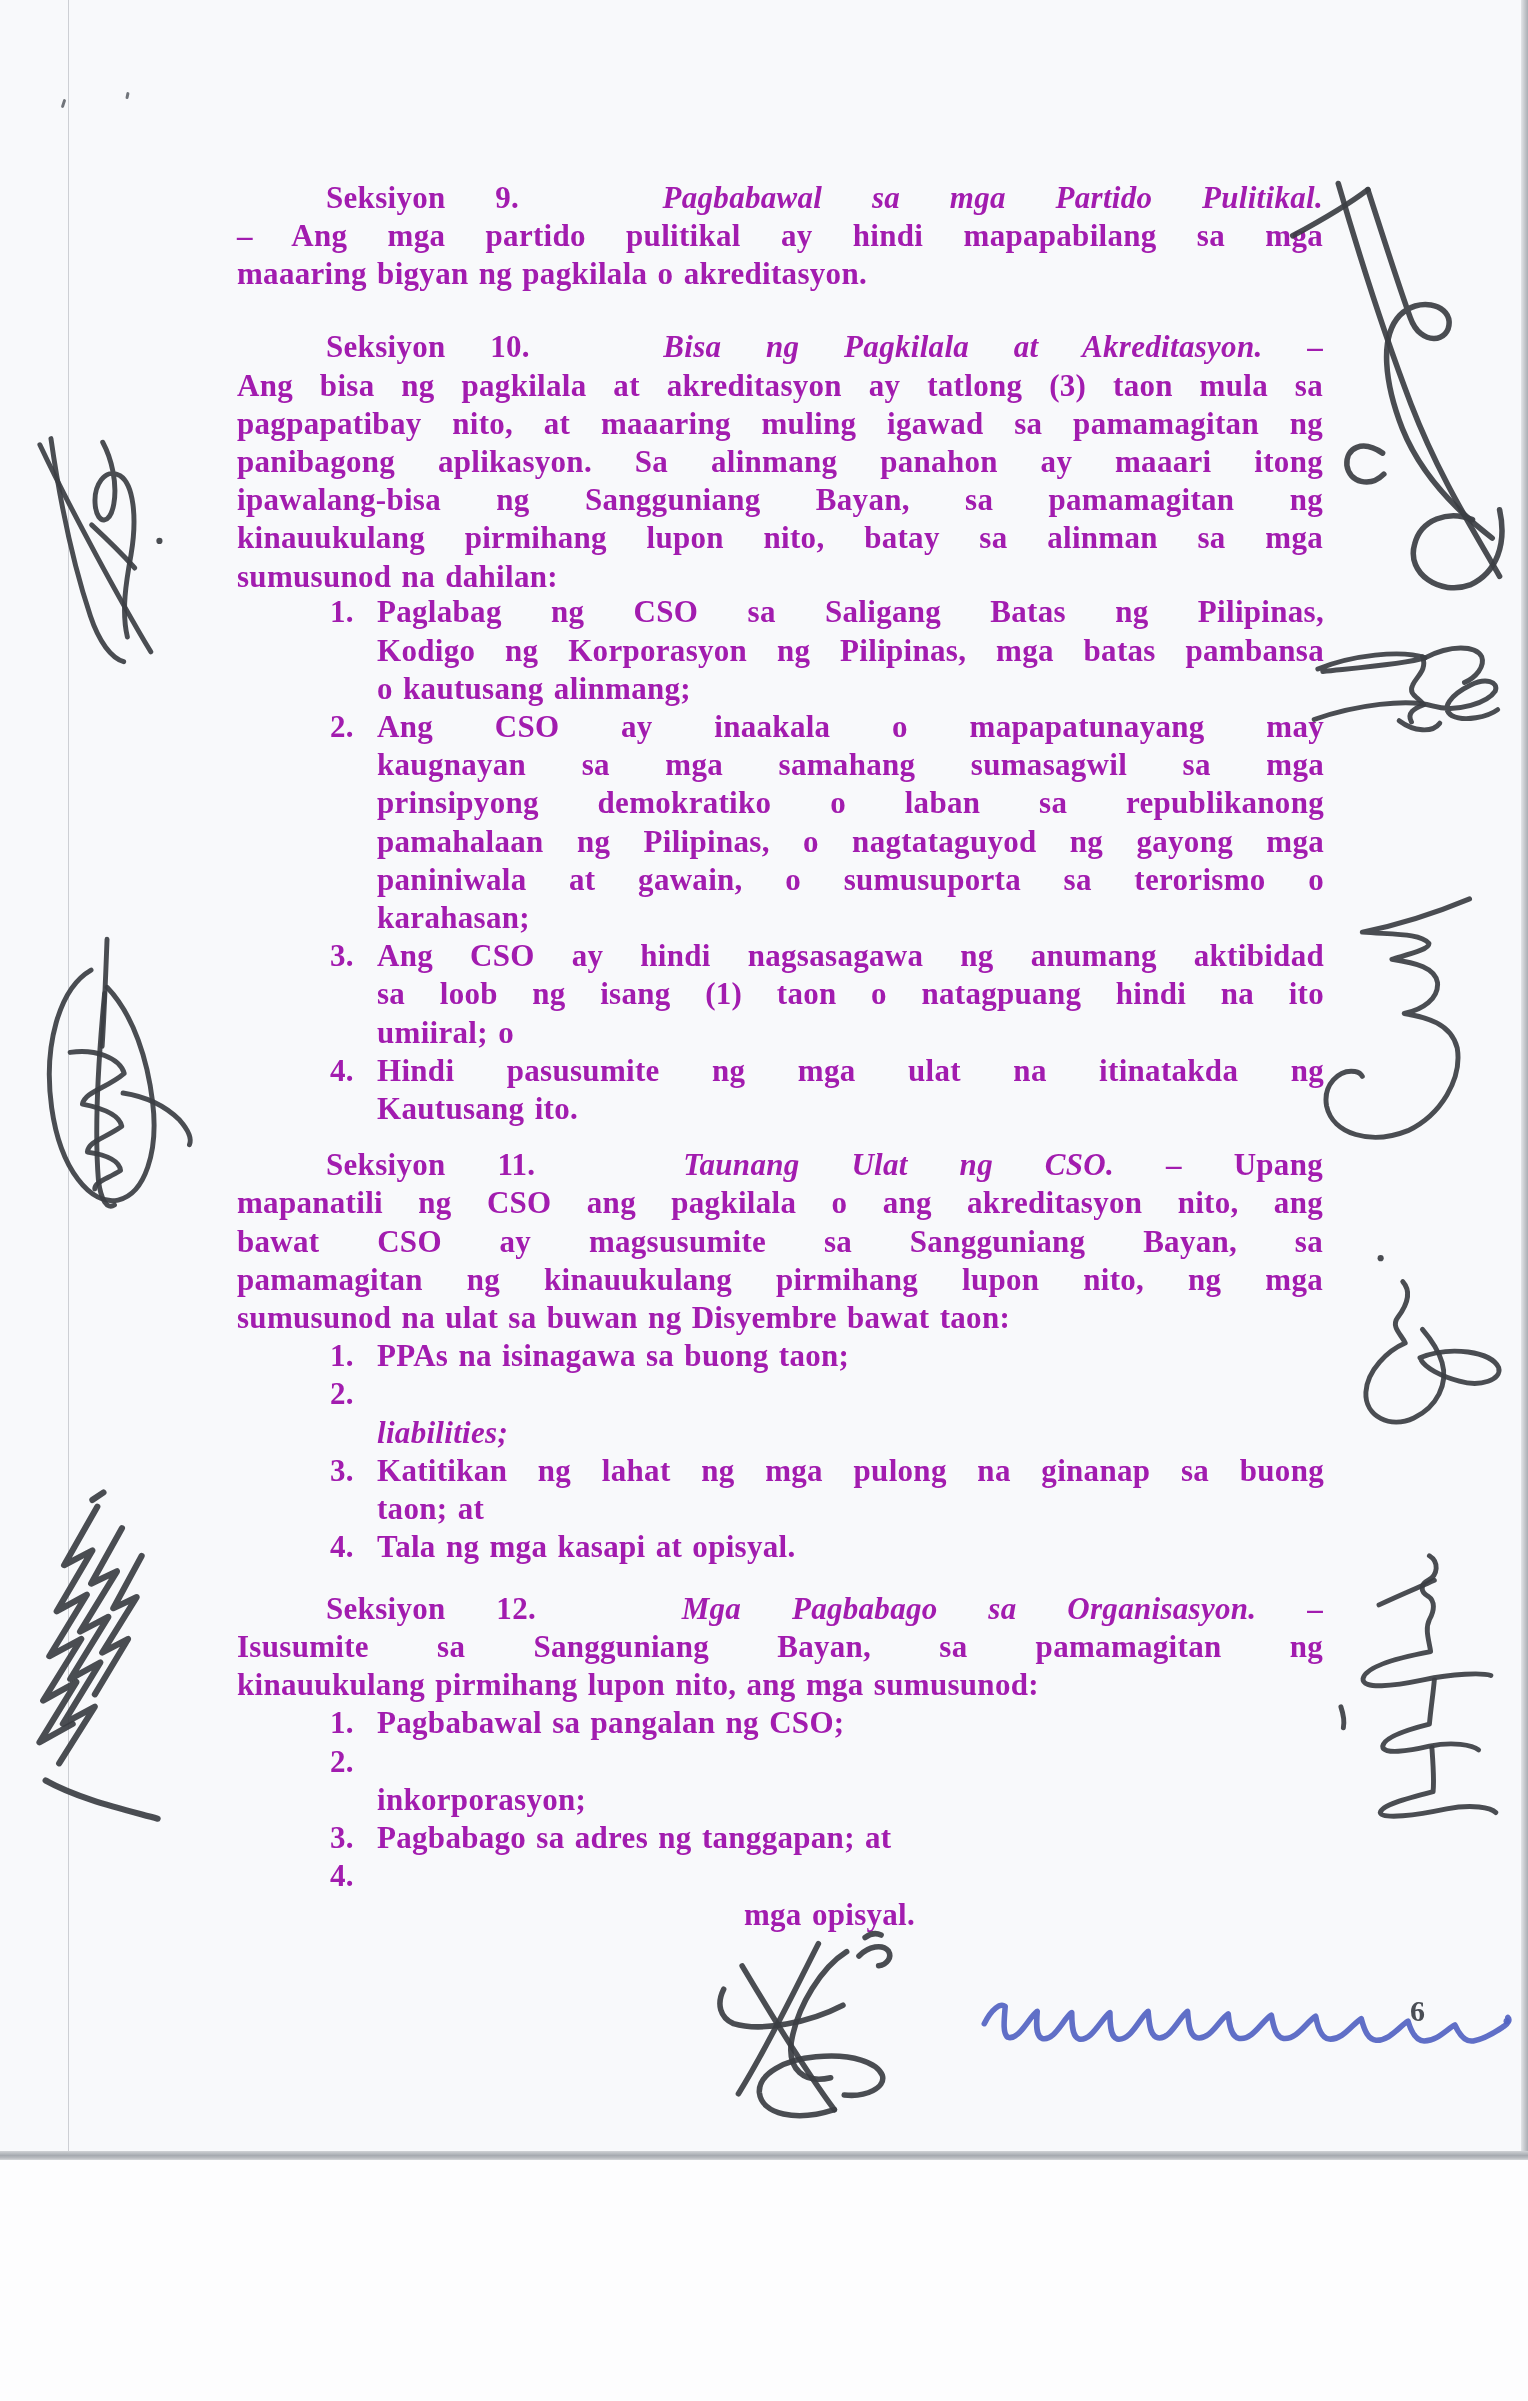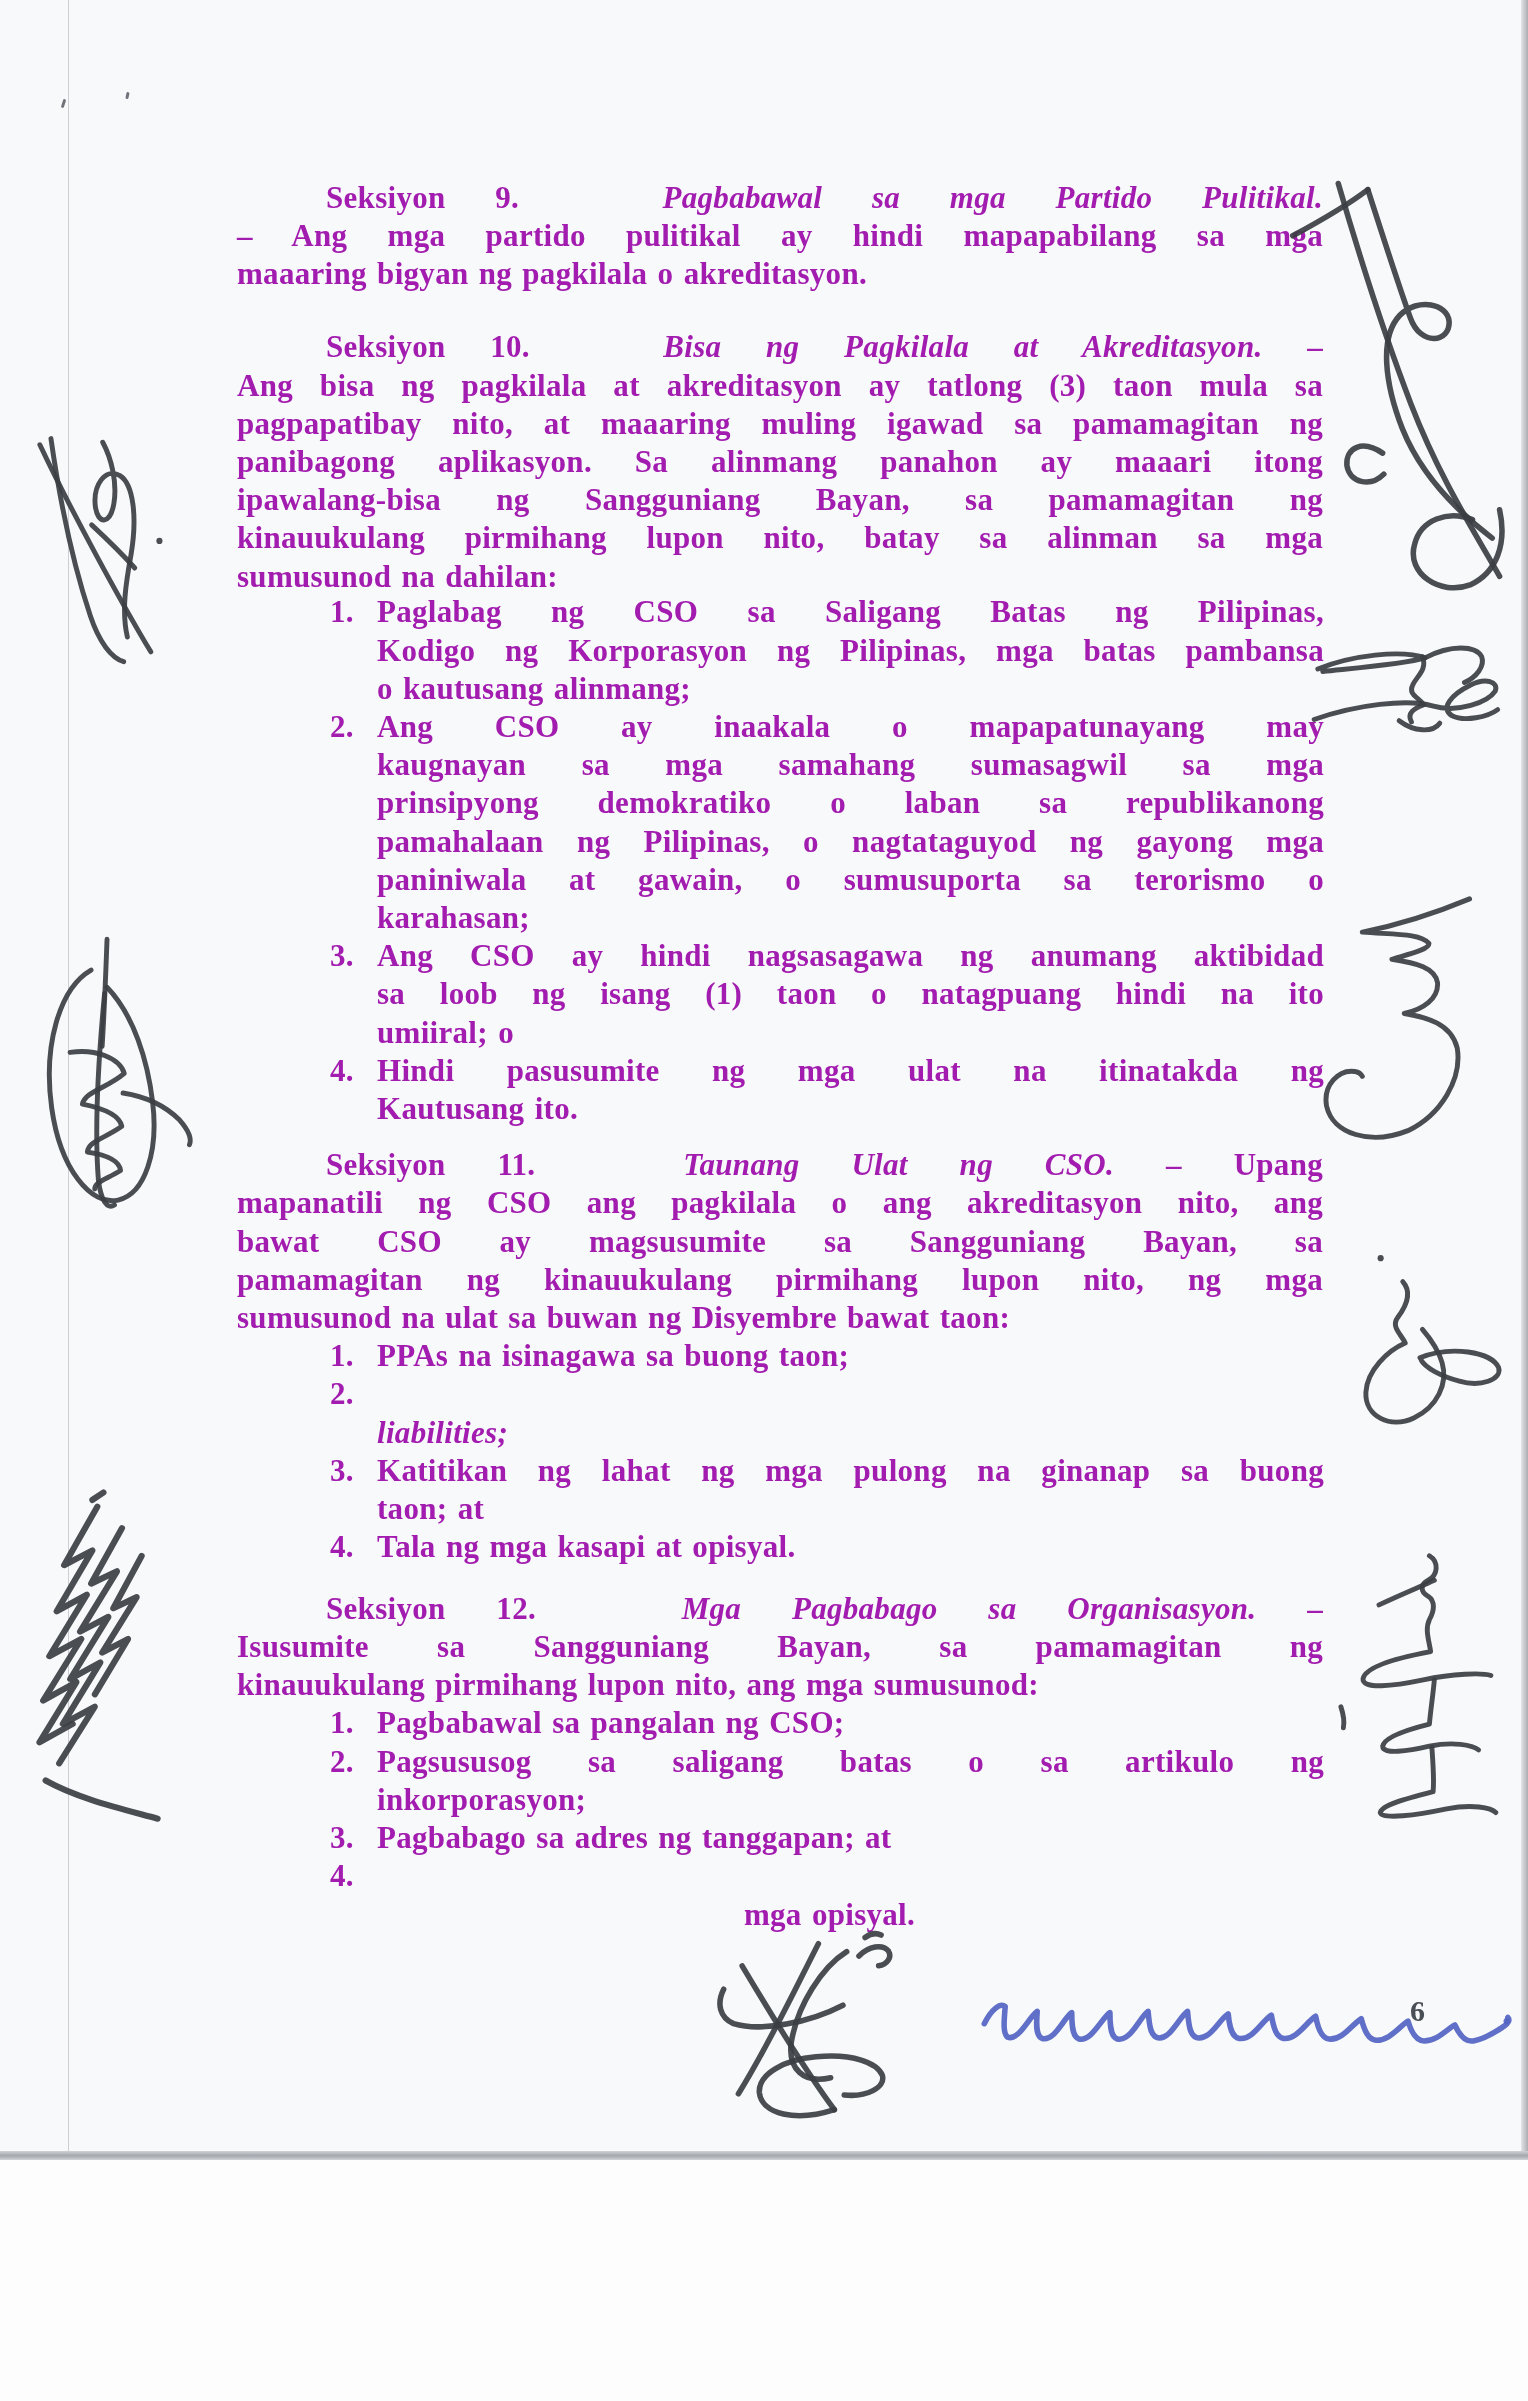--- a/index.html
+++ b/index.html
@@ -67,21 +67,21 @@
       <div class="line" style="top: 1337px; left: 377px; width: 947px;"><span class="num">1.</span><span class="s-b">PPAs na isinagawa sa buong taon;</span></div>
       <div class="line j" style="top: 1375px; left: 377px; width: 947px;"><span class="num">2.</span></div>
       <div class="line" style="top: 1414px; left: 377px; width: 947px;"><span class="s-i">liabilities;</span></div>
       <div class="line j" style="top: 1452px; left: 377px; width: 947px;"><span class="num">3.</span><span class="s-b">Katitikan ng lahat ng mga pulong na ginanap sa buong</span></div>
       <div class="line" style="top: 1490px; left: 377px; width: 947px;"><span class="s-b">taon; at</span></div>
       <div class="line" style="top: 1528px; left: 377px; width: 947px;"><span class="num">4.</span><span class="s-b">Tala ng mga kasapi at opisyal.</span></div>
       <div class="line j" style="top: 1590px; left: 237px; width: 1086px; text-indent: 89px;"><span class="s-h">Seksiyon 12.</span> <span class="gap"></span> <span class="s-t">Mga Pagbabago sa Organisasyon.</span> <span class="s-b">–</span></div>
       <div class="line j" style="top: 1628px; left: 237px; width: 1086px;"><span class="s-b">Isusumite sa Sangguniang Bayan, sa pamamagitan ng</span></div>
       <div class="line" style="top: 1666px; left: 237px; width: 1086px;"><span class="s-b">kinauukulang pirmihang lupon nito, ang mga sumusunod:</span></div>
       <div class="line" style="top: 1704px; left: 377px; width: 947px;"><span class="num">1.</span><span class="s-b">Pagbabawal sa pangalan ng CSO;</span></div>
-      <div class="line j" style="top: 1743px; left: 377px; width: 947px;"><span class="num">2.</span><span class="s-b">Pagsususog sa saligang batas o sa artikulo ng</span></div>
+      <div class="line j" style="top: 1743px; left: 377px; width: 947px;"><span class="num">2.</span></div>
       <div class="line" style="top: 1781px; left: 377px; width: 947px;"><span class="s-b">inkorporasyon;</span></div>
       <div class="line" style="top: 1819px; left: 377px; width: 947px;"><span class="num">3.</span><span class="s-b">Pagbabago sa adres ng tanggapan; at</span></div>
       <div class="line j" style="top: 1857px; left: 377px; width: 947px;"><span class="num">4.</span></div>
       <div class="line" style="top: 1896px; left: 356px; width: 947px; text-align: center;"><span class="s-b">mga opisyal.</span></div>
     </div>
   <div id="siglayer">
       <svg class="sig" viewBox="0 0 392 700" style="left: 1285px; top: 165px; width: 242px; height: 431px;">
         <path d="M86,30 C118,140 158,268 204,388 C252,512 310,600 348,668" fill="none" stroke="#3b3e43" stroke-width="9" stroke-linecap="round" stroke-linejoin="round" opacity="0.92"></path>
         <path d="M12,115 C62,88 108,60 134,40" fill="none" stroke="#3b3e43" stroke-width="9" stroke-linecap="round" stroke-linejoin="round" opacity="0.92"></path>
         <path d="M134,40 C160,120 184,196 203,248 C220,296 268,288 266,254 C264,226 216,214 186,244 C152,280 162,356 190,428 C222,508 284,566 336,606" fill="none" stroke="#3b3e43" stroke-width="9" stroke-linecap="round" stroke-linejoin="round" opacity="0.92"></path>

